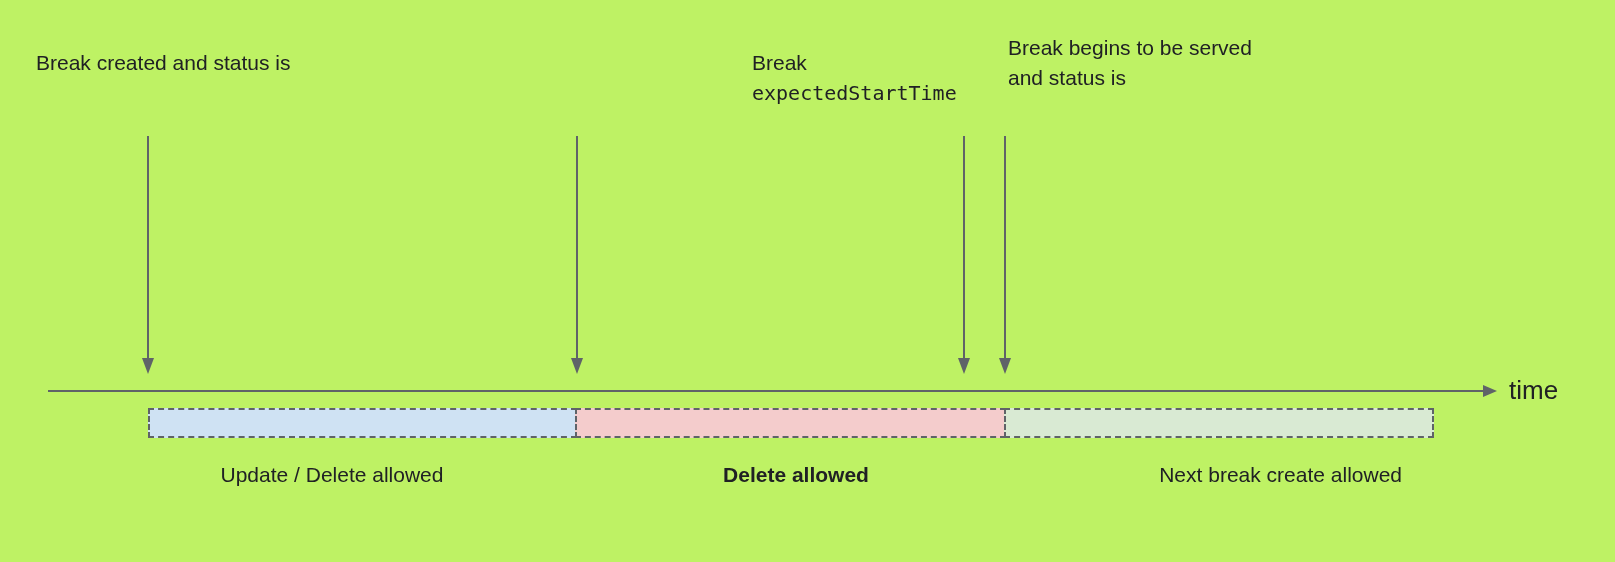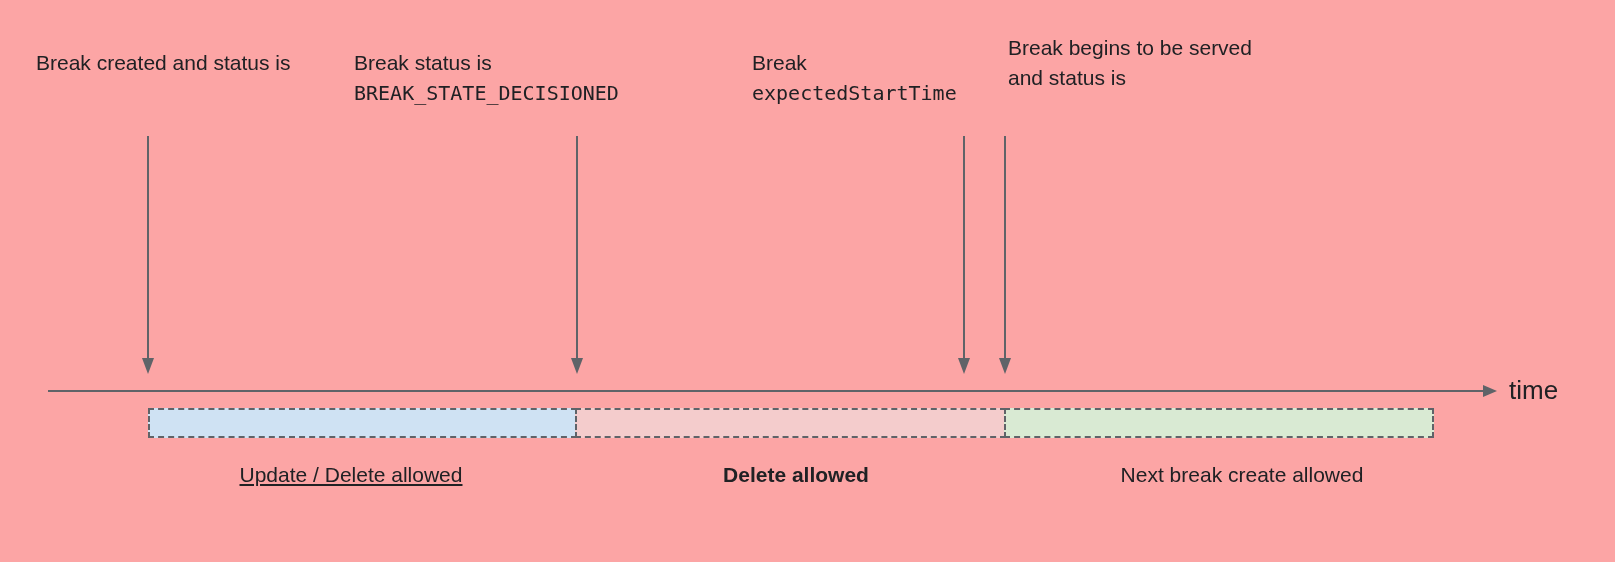--- a/index.html
+++ b/index.html
@@ -1,21 +1,21 @@
 <!DOCTYPE html>
 <html><head>
 <meta charset="utf-8">
 <title>Break lifecycle timeline diagram</title>
 <style>
   html, body { margin: 0; padding: 0; background: #ffffff; }
   .canvas {
     position: relative;
     width: 1615px;
     height: 562px;
-    background: #fca5a5;
+    background: #bef264;
     font-family: "Liberation Sans", sans-serif;
     color: #202124;
     overflow: hidden;
   }
   .annotation {
     position: absolute;
     font-size: 21px;
     line-height: 30px;
     white-space: nowrap;
   }
@@ -65,24 +65,20 @@
 </style>
 </head>
 <body>
 
 <div class="canvas">
 
   <div class="annotation" style="left:36px; top:48px;">
     <div>Break created and status is</div>
   </div>
 
-  <div class="annotation" style="left:354px; top:48px;">
-    <div>Break status is</div>
-    <div class="code">BREAK_STATE_DECISIONED</div>
-  </div>
 
   <div class="annotation" style="left:752px; top:48px;">
     <div>Break</div>
     <div class="code">expectedStartTime</div>
   </div>
 
   <div class="annotation" style="left:1008px; top:33px;">
     <div>Break begins to be served</div>
     <div>and status is</div>
   </div>
@@ -105,17 +101,17 @@
   </div>
 
   <div class="t-line"></div>
   <div class="t-head"></div>
   <div class="t-label">time</div>
 
   <div class="segment" style="left: 148px; width: 429px; background-color: rgb(207, 226, 243);"></div>
   <div class="segment" style="left: 575px; width: 431px; background-color: rgb(244, 204, 204);"></div>
   <div class="segment" style="left: 1004px; width: 430px; background-color: rgb(217, 234, 211);"></div>
 
-  <div class="seg-label" style="left:191px;text-decoration:underline;">Update / Delete allowed</div>
+  <div class="seg-label" style="left:172px;">Update / Delete allowed</div>
   <div class="seg-label" style="left:636px;font-weight:bold;">Delete allowed</div>
-  <div class="seg-label" style="left:1082px;">Next break create allowed</div>
+  <div class="seg-label" style="left:1082px;text-align:right;">Next break create allowed</div>
 
 </div>
 
 </body></html>

